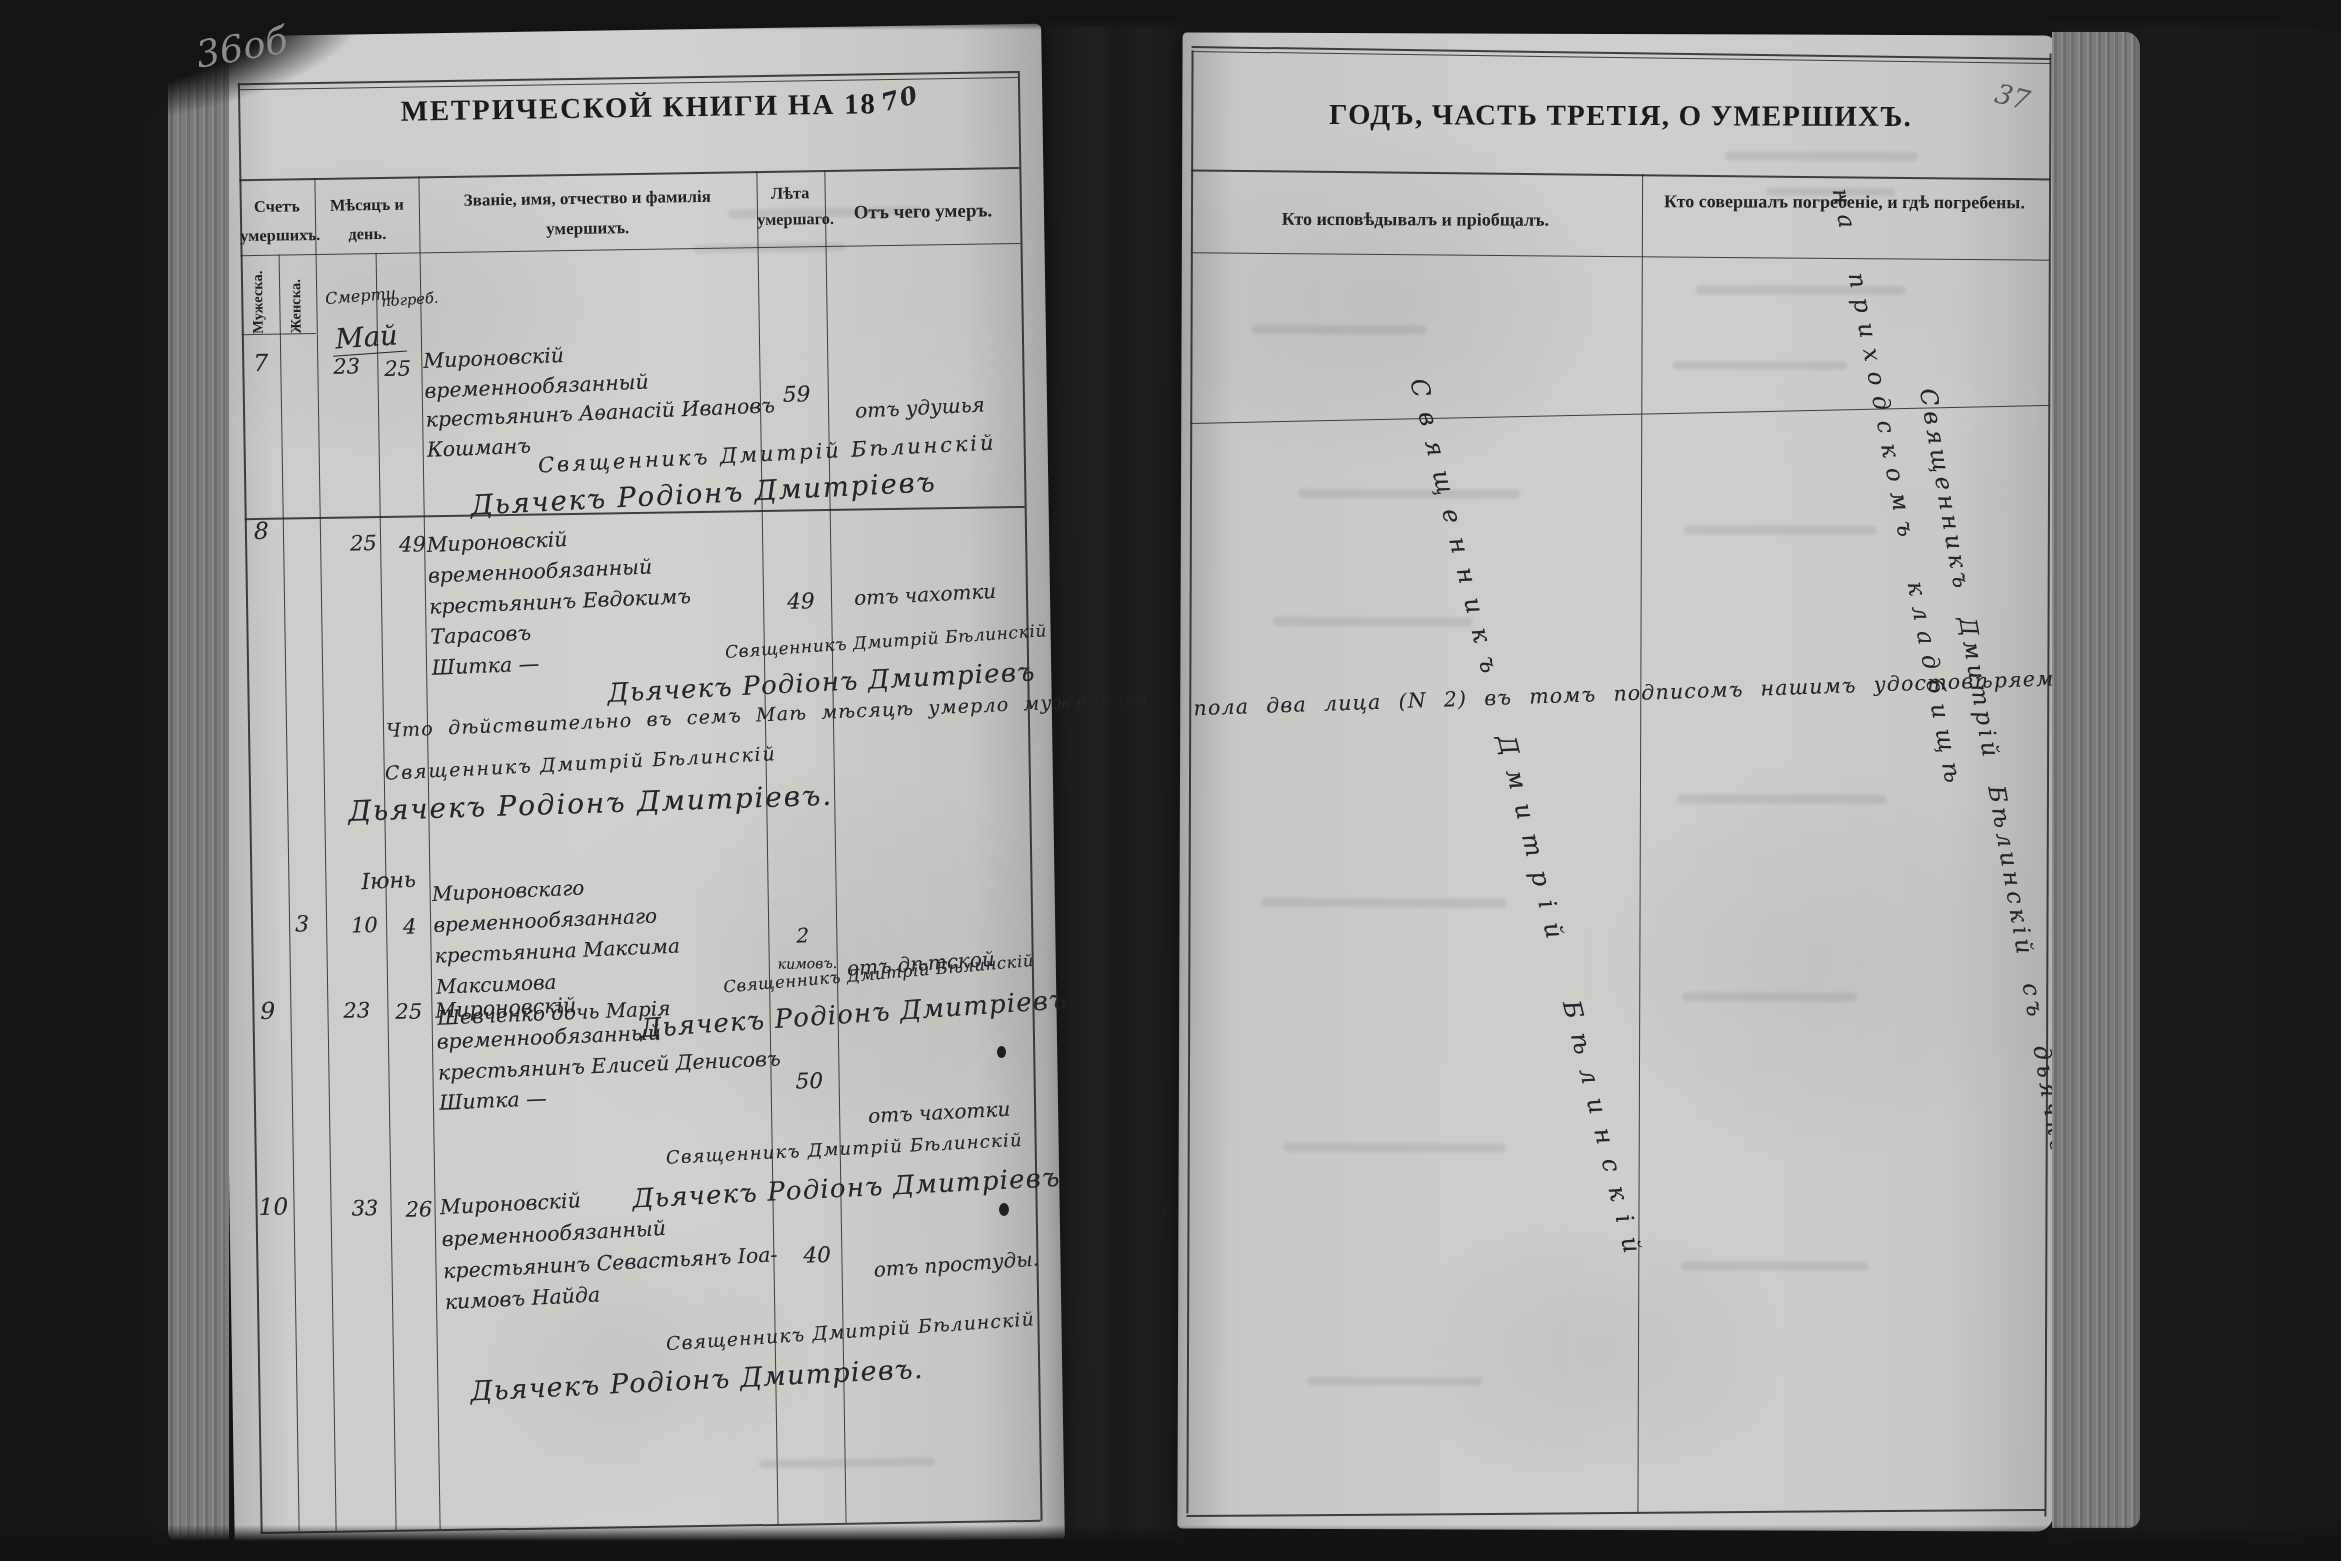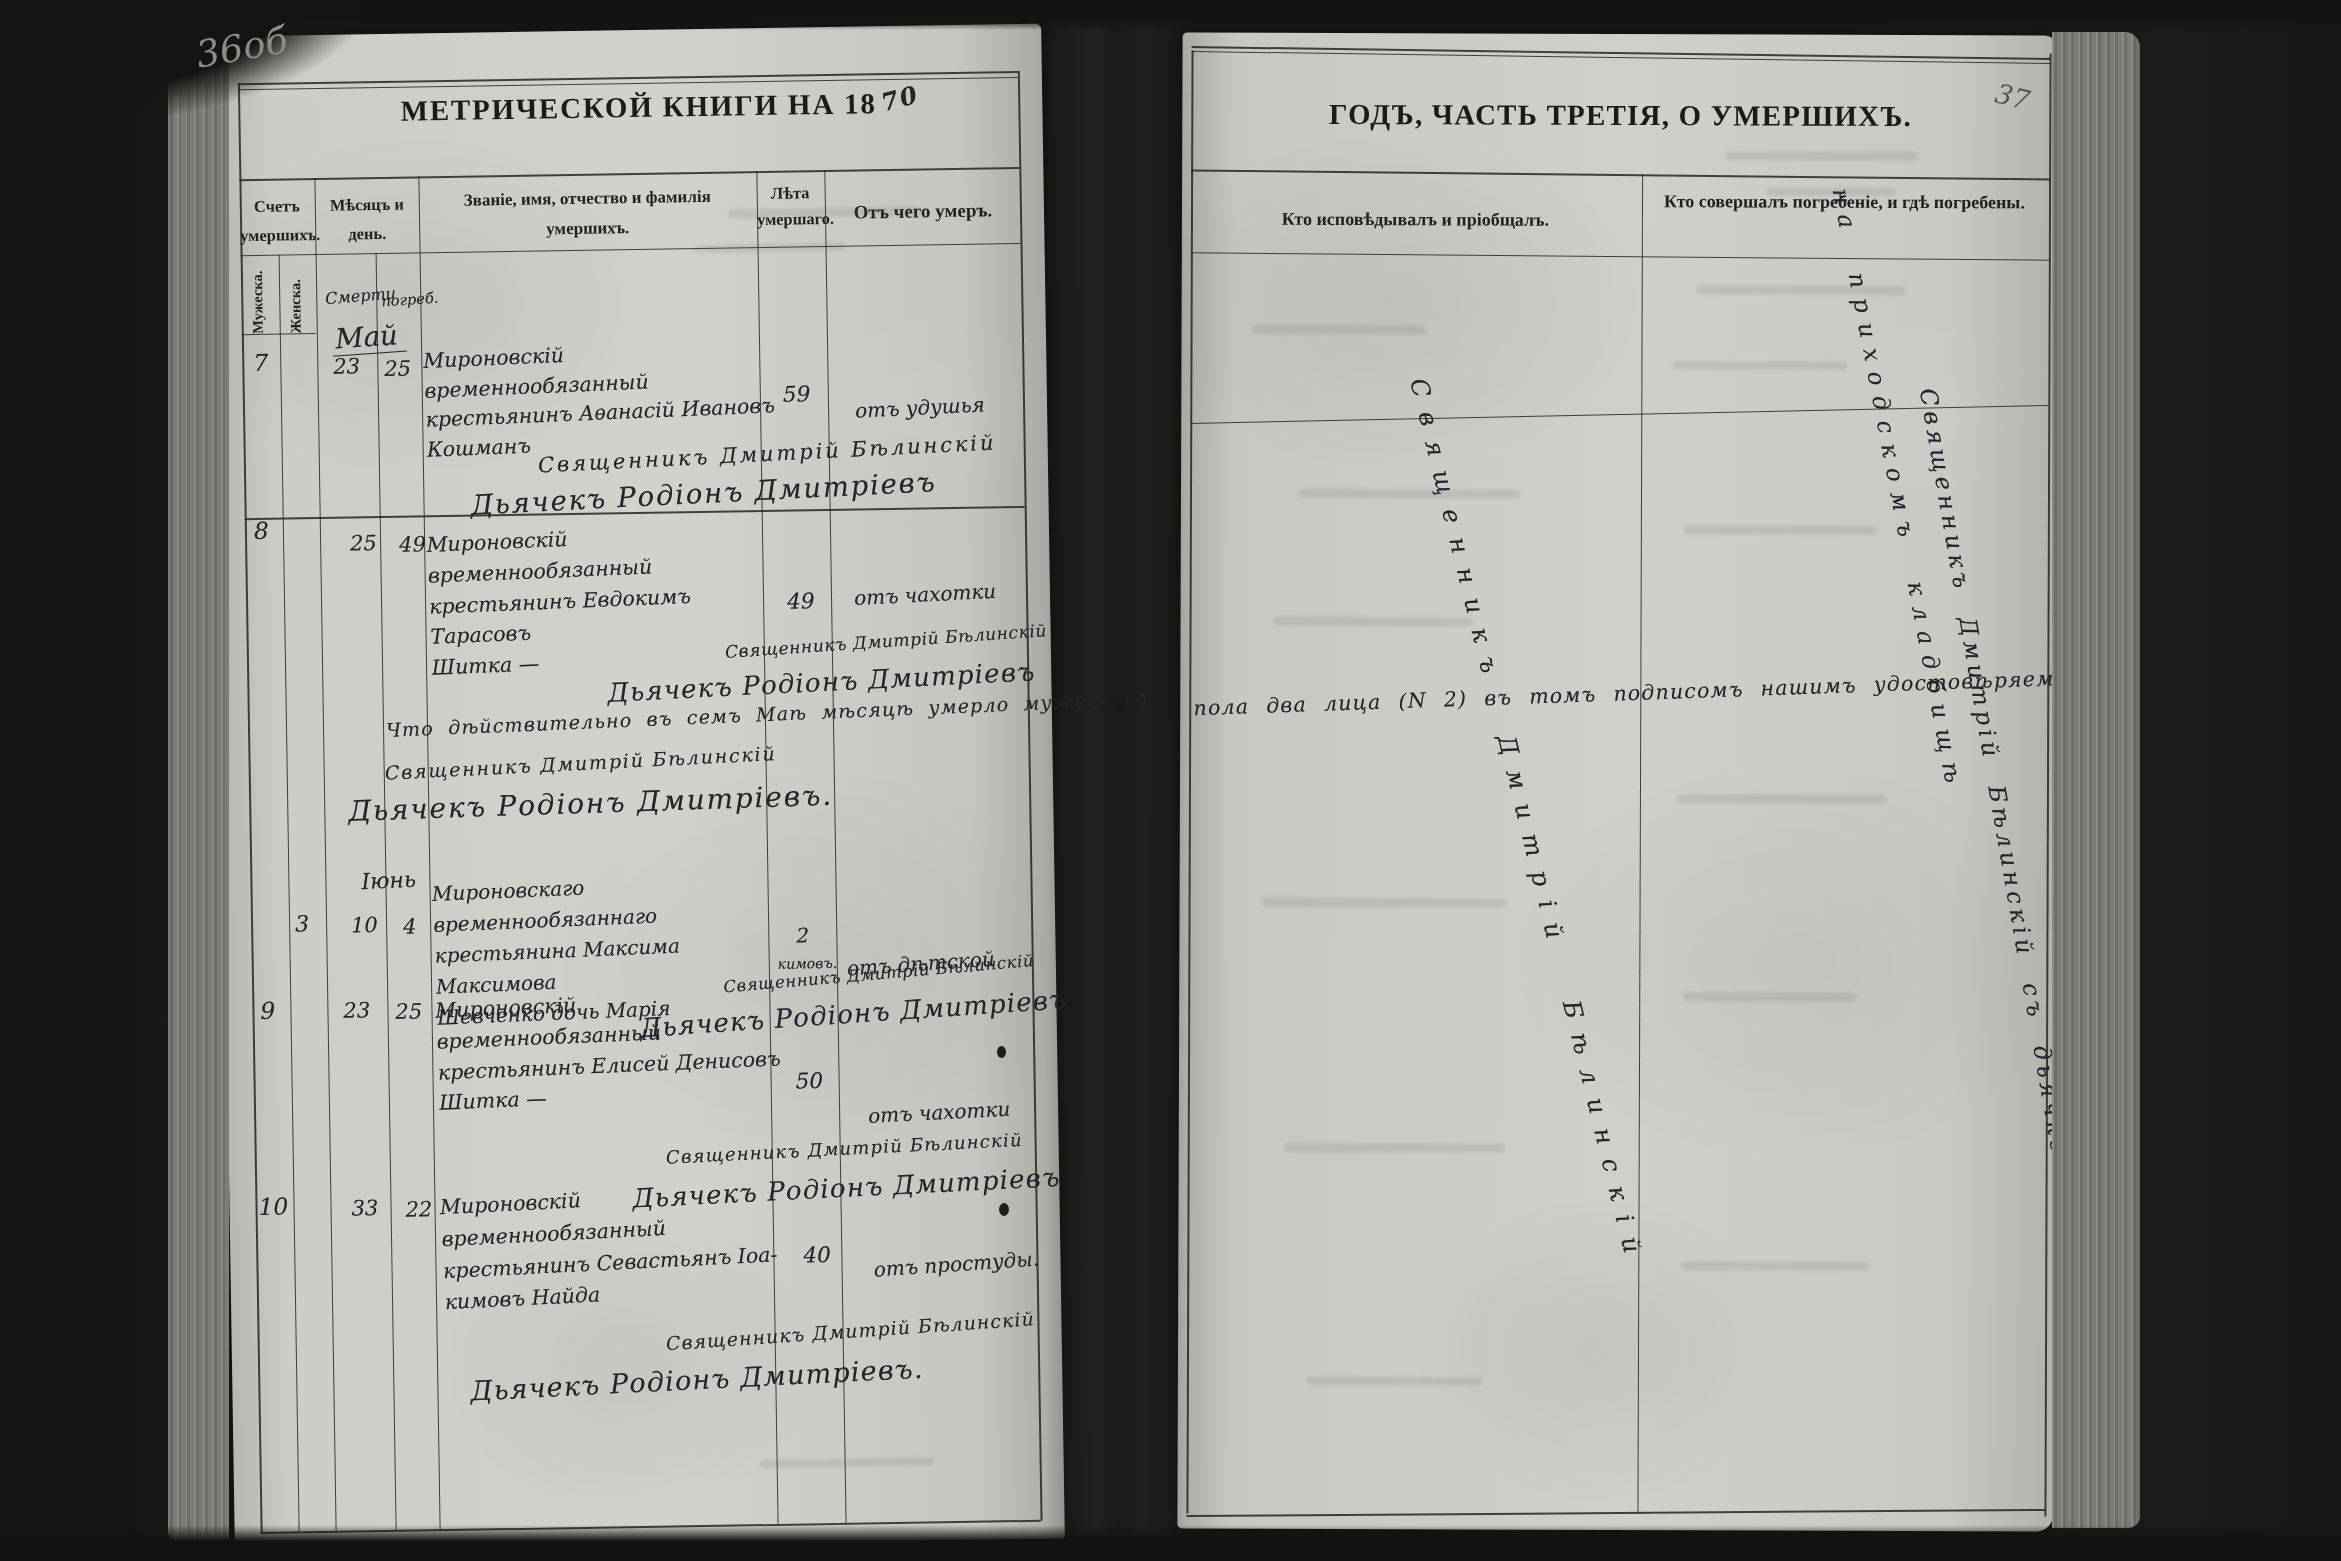--- a/index.html
+++ b/index.html
@@ -135,21 +135,21 @@
       <span>крестьянинъ Елисей Денисовъ</span><br>
       <span>Шитка —</span>
     </div>
     <span class="abs hw" style="left:568px;top:1041px;font-size:21.6px">50</span>
     <span class="abs hw" style="left:640px;top:1075px;font-size:20px;transform:rotate(-2deg)">отъ чахотки</span>
     <span class="abs hw" style="left:437px;top:1111px;font-size:18px;letter-spacing:1.2px;transform:rotate(-2deg)">Священникъ Дмитрій Бѣлинскій</span>
     <span class="abs hw" style="left:403px;top:1146px;font-size:26px;letter-spacing:1.2px;transform:rotate(-2deg)">Дьячекъ Родіонъ Дмитріевъ</span>
 
     <span class="abs hw" style="left:29px;top:1157px;font-size:23.4px">10</span>
     <span class="abs hw" style="left:122px;top:1162px;font-size:21px">33</span>
-    <span class="abs hw" style="left:176px;top:1164px;font-size:21px">22</span>
+    <span class="abs hw" style="left:176px;top:1164px;font-size:21px">26</span>
     <div class="abs hw hw-desc" style="left:212px;top:1153px;width:351px;font-size:20.5px;line-height:1.55;transform:rotate(-2deg)">
       <span>Мироновскій временнообязанный</span><br>
       <span>крестьянинъ Севастьянъ Іоа-</span><br>
       <span>кимовъ Найда</span>
     </div>
     <span class="abs hw" style="left:573px;top:1215px;font-size:21.6px">40</span>
     <span class="abs hw" style="left:643px;top:1227px;font-size:20px;transform:rotate(-3deg)">отъ простуды.</span>
     <span class="abs hw" style="left:434px;top:1294px;font-size:18.7px;letter-spacing:1.2px;transform:rotate(-3deg)">Священникъ Дмитрій Бѣлинскій</span>
     <span class="abs hw" style="left:238px;top:1335px;font-size:27px;letter-spacing:1.2px;transform:rotate(-2deg)">Дьячекъ Родіонъ Дмитріевъ.</span>
 

